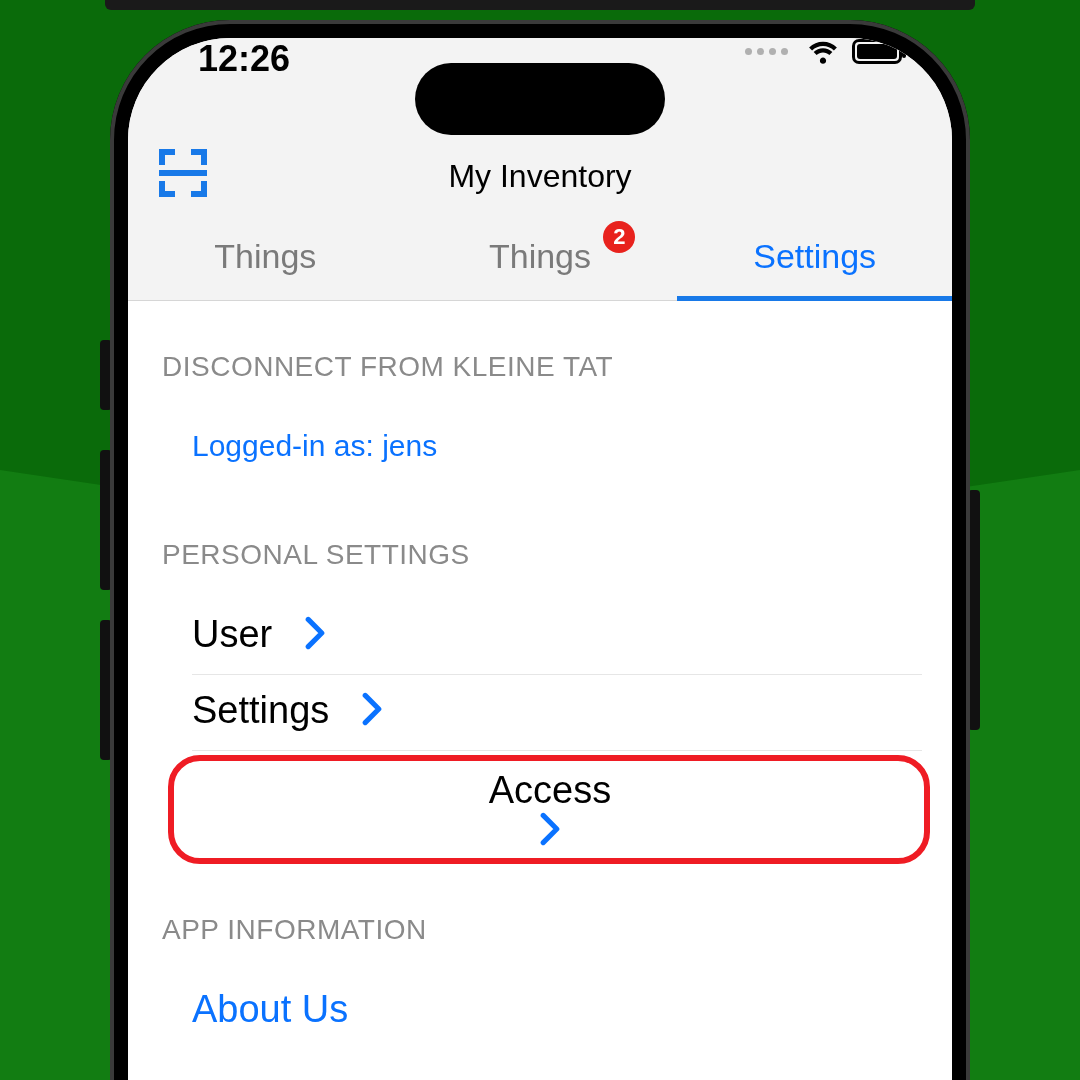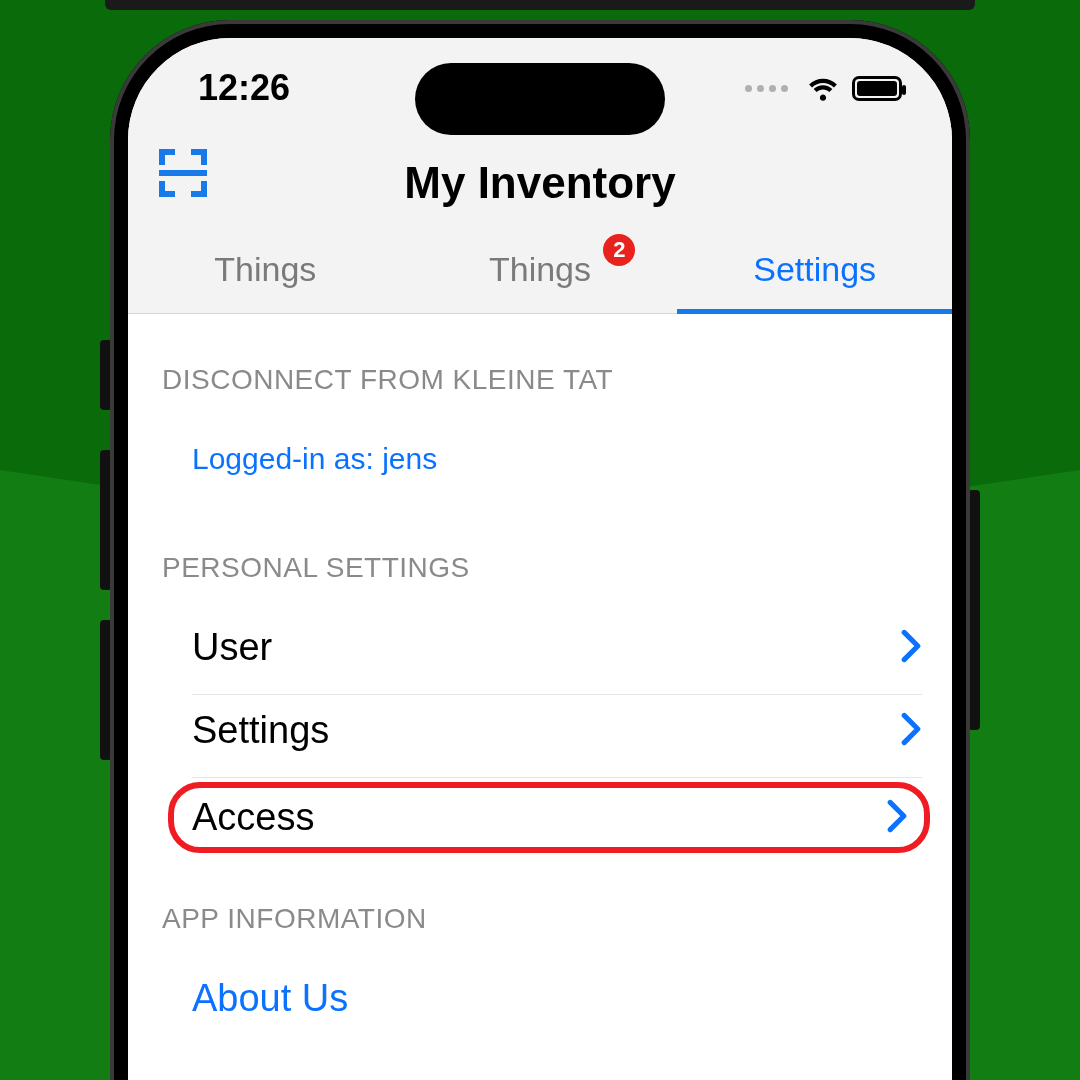--- a/index.html
+++ b/index.html
@@ -66,21 +66,21 @@
   }
   .side-btn.left1 { left: 100px; top: 340px; width: 12px; height: 70px; }
   .side-btn.left2 { left: 100px; top: 450px; width: 12px; height: 140px; }
   .side-btn.left3 { left: 100px; top: 620px; width: 12px; height: 140px; }
   .side-btn.right1 { left: 968px; top: 490px; width: 12px; height: 240px; }
 
   
   .status-bar {
     height: 100px;
     display: flex;
-    align-items: center;
+    align-items: flex-start;
     justify-content: space-between;
     padding: 0 50px 0 70px;
     font-size: 36px;
     font-weight: 600;
     color: #000;
     background: #f3f3f3;
   }
   .status-right {
     display: flex;
     align-items: center;
@@ -126,22 +126,22 @@
     position: relative;
   }
   .scan-btn {
     position: absolute;
     left: 30px;
     top: 10px;
     width: 50px;
     height: 50px;
   }
   .nav-title {
-    font-size: 44px;
-    font-weight: 700;
+    font-size: 32px;
+    font-weight: 400;
     color: #000;
     padding-bottom: 20px;
   }
 
   
   .tabs {
     display: flex;
     background: #f3f3f3;
     border-bottom: 1px solid #d6d6d6;
   }
@@ -188,24 +188,23 @@
   }
   .section-header {
     padding: 50px 34px 20px 34px;
     font-size: 28px;
     letter-spacing: 0.5px;
     color: #8a8a8a;
   }
   .list-row {
     border-bottom: 1px solid #e6e6e6;
     margin: 0 30px 0 64px;
-    padding: 14px 0 25px 0;
+    padding: 14px 0 18px 0;
     display: flex;
     align-items: center;
-    justify-content: space-between;
     gap: 32px;
   }
   .list-row:last-child { border-bottom: none; }
   .list-group { padding-top: 8px; }
   .row-title {
     font-size: 38px;
     color: #000;
   }
   .row-title.link { color: #0a72ff; }
   .row-sub {
@@ -219,20 +218,21 @@
   }
   
   .highlight-wrap {
     border: 6px solid #ef1c24;
     border-radius: 32px;
     margin: 4px 22px 0 40px;
     padding: 8px 16px 8px 18px;
     display: flex;
     align-items: center;
     justify-content: space-between;
+    flex-direction: column;
   }
 </style>
 </head>
 <body>
 
 <div class="bg-lower"></div>
 <div class="top-bar"></div>
 
 <div class="side-btn left1"></div>
 <div class="side-btn left2"></div>

